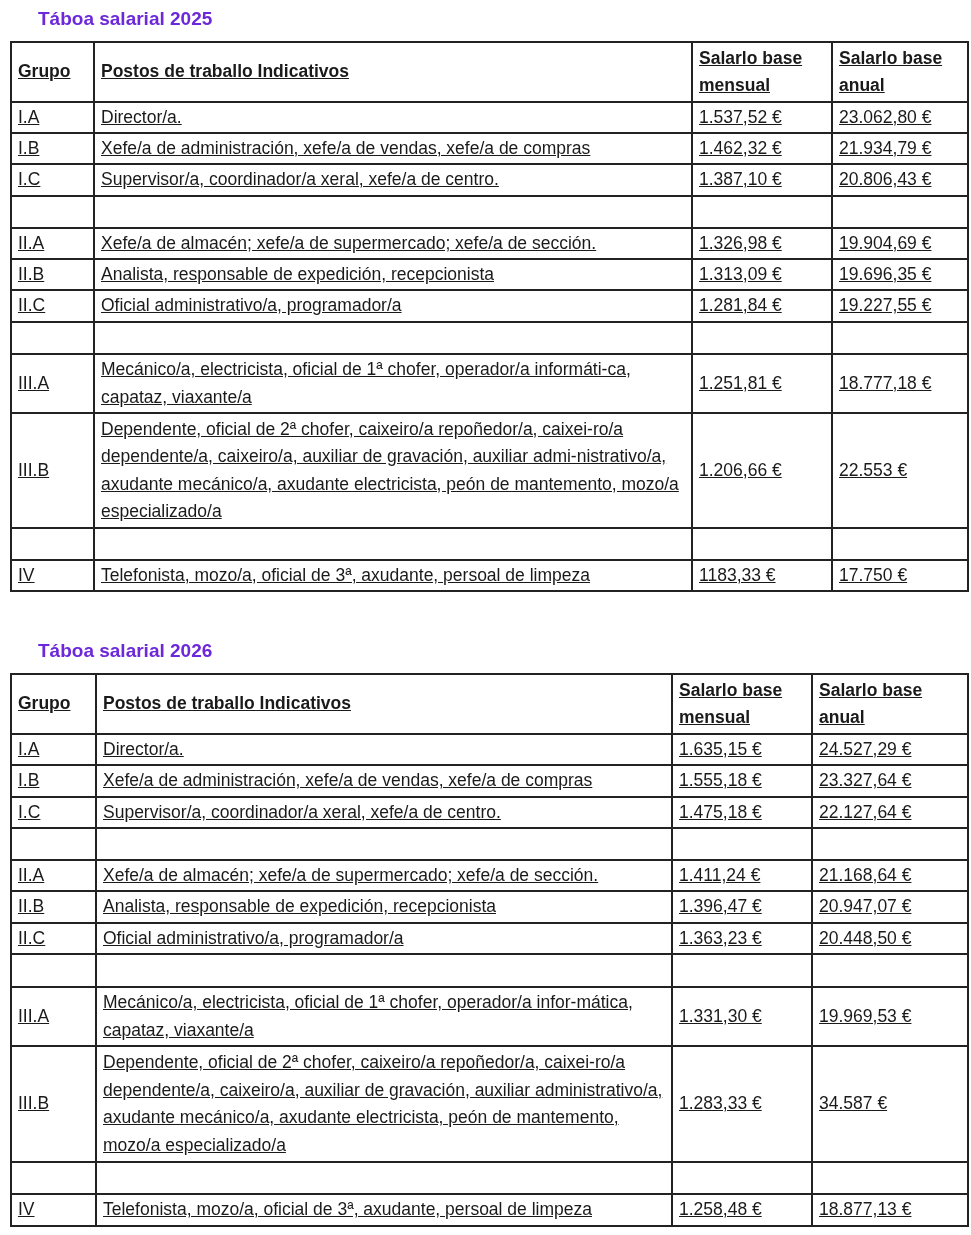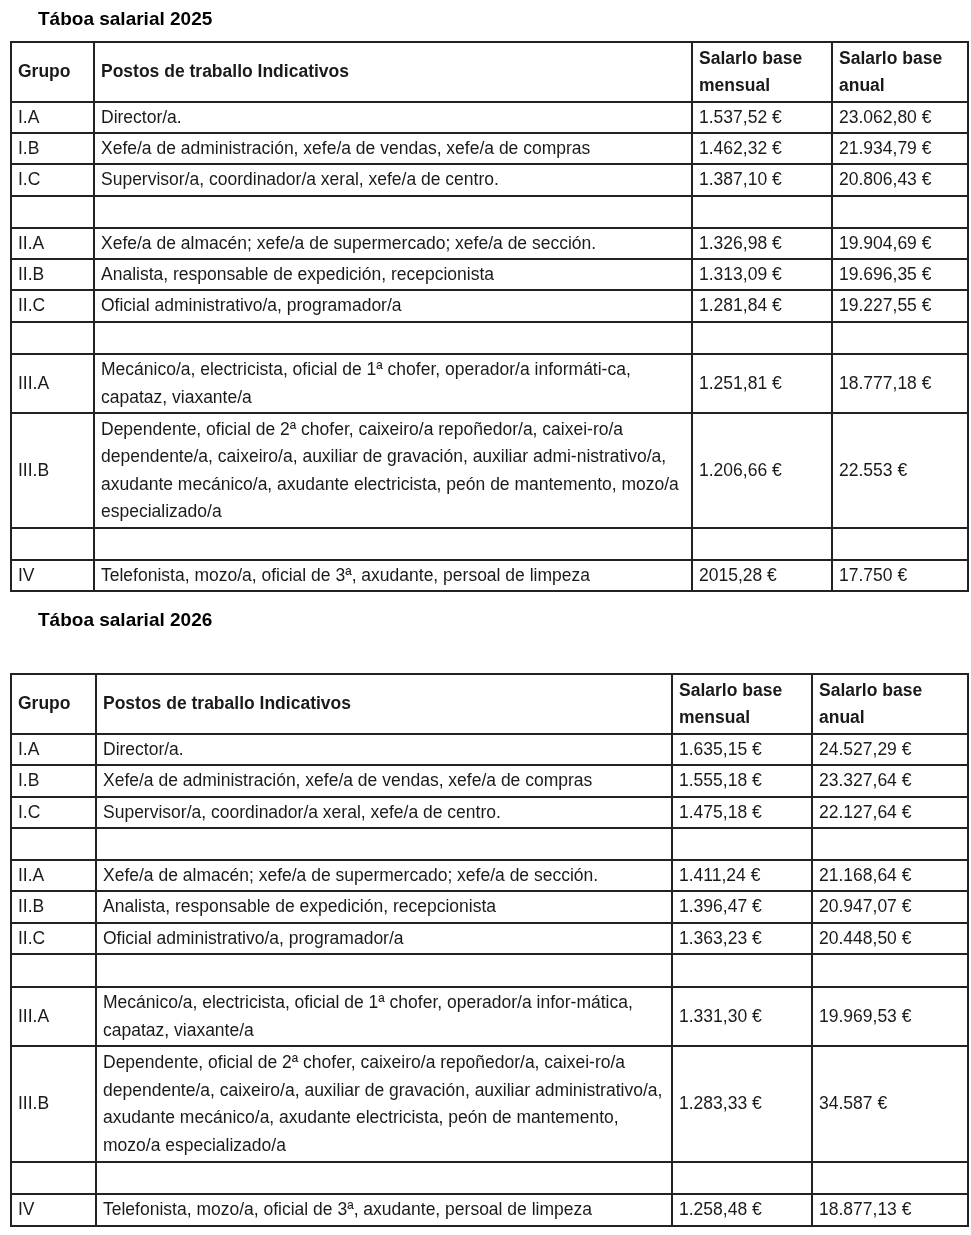--- a/index.html
+++ b/index.html
@@ -1,18 +1,18 @@
 <!DOCTYPE html>
 <html><head>
 <meta charset="utf-8">
 <style>
   html, body { margin: 0; padding: 0; background: #ffffff; }
   body { width: 971px; height: 1235px; position: relative; font-family: "Liberation Sans", sans-serif; color: #1a1a1a; overflow: hidden; }
-  .title { position: absolute; left: 38px; font-weight: bold; font-size: 19px; line-height: 22px; color: #000000; }
-  table.sal { position: absolute; border-collapse: collapse; table-layout: fixed; font-size: 17.5px; }
+  .title { position: absolute; left: 38px; font-weight: bold; font-size: 19px; line-height: 22px; color: #6d28d9; }
+  table.sal { position: absolute; border-collapse: collapse; table-layout: fixed; font-size: 17.5px; text-decoration: underline; }
   table.sal td, table.sal th { border: 2px solid #222; padding: 0 6px; vertical-align: middle; text-align: left; line-height: 27.5px; }
   table.sal th { font-weight: bold; font-size: 17.5px; }
   #t2025 { left: 10px; top: 41px; width: 957px; }
   #t2026 { left: 10px; top: 673px; width: 957px; }
 </style>
 </head>
 <body>
 
 <div class="title" style="top:8px;">Táboa salarial 2025</div>
 
@@ -92,27 +92,27 @@
   </tr>
   <tr style="height:32px">
     <td></td>
     <td></td>
     <td></td>
     <td></td>
   </tr>
   <tr style="height:31px">
     <td>IV</td>
     <td>Telefonista, mozo/a, oficial de 3ª, axudante, persoal de limpeza</td>
-    <td>2015,28 €</td>
+    <td>1183,33 €</td>
     <td>17.750 €</td>
   </tr>
 </tbody>
   </table>
 
-<div class="title" style="top:609px;">Táboa salarial 2026</div>
+<div class="title" style="top:640px;">Táboa salarial 2026</div>
 
 <table class="sal" id="t2026">
   <colgroup>
     <col style="width:85px">
       <col style="width:576px">
       <col style="width:140px">
       <col style="width:156px">
   </colgroup>
   <tbody>
       <tr style="height:60px">

